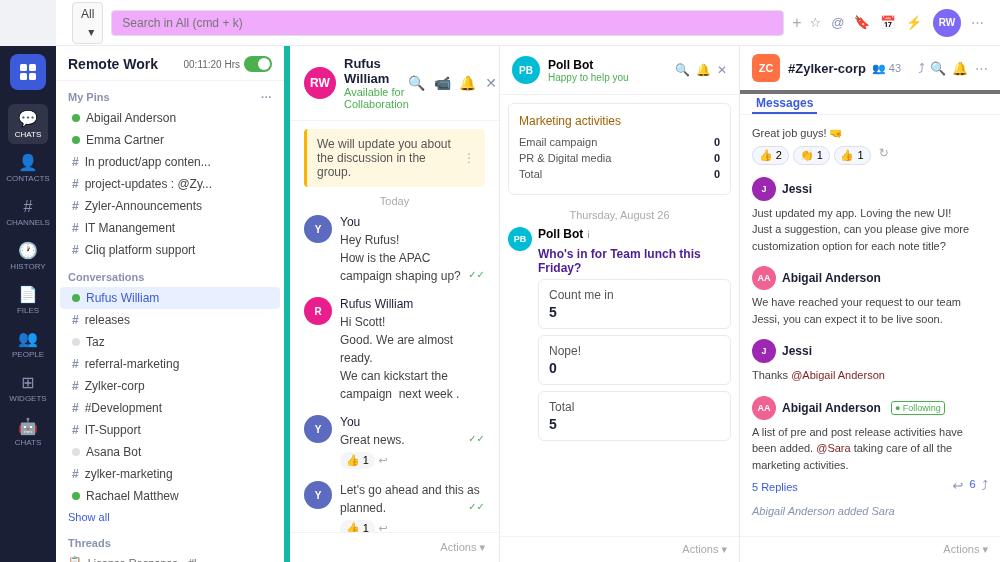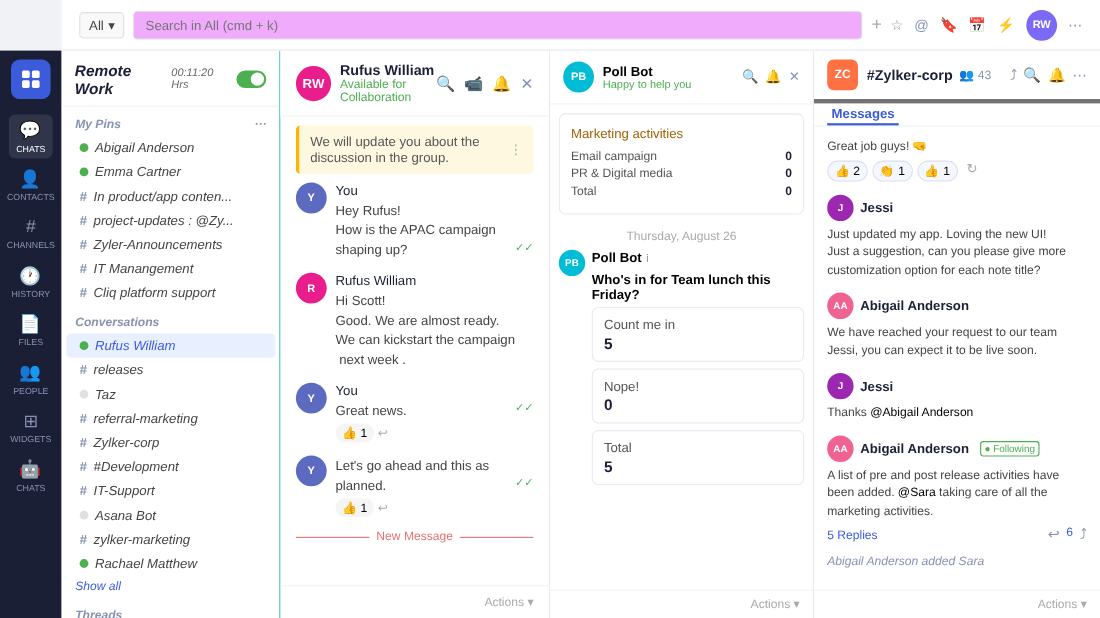--- a/index.html
+++ b/index.html
@@ -32,28 +32,27 @@
       margin: 2px 0;
       font-size: 9px;
       gap: 2px;
     }
     .sidebar-icon-item.active { color: #fff; background: rgba(255,255,255,0.1); }
     .sidebar-icon-item .icon-sym { font-size: 16px; }
     .sidebar-icon-item .icon-label { font-size: 8px; }
 
     
     .nav-panel {
-      width: 199px;
+      width: 234px;
       background: #fff;
-      border-right: 1px solid #14b8a6;
+      border-right: 6px solid #14b8a6;
       display: flex;
       flex-direction: column;
       flex-shrink: 0;
       overflow: hidden;
-      font-style: italic;
     }
     .nav-header {
       padding: 10px 12px 8px;
       border-bottom: 1px solid #f0f2f5;
       display: flex; align-items: center; justify-content: space-between;
     }
     .nav-header .workspace-name { font-weight: 600; font-size: 14px; color: #1a1f36; }
     .nav-header .time-badge {
       font-size: 10px; color: #666;
       display: flex; align-items: center; gap: 4px;
@@ -160,21 +159,21 @@
       border-radius: 6px;
       padding: 10px;
       margin-bottom: 8px;
     }
     .poll-question { font-size: 12px; color: #a16207; margin-bottom: 8px; font-weight: 400; }
     .poll-row { font-size: 11px; color: #555; margin-bottom: 4px; display: flex; justify-content: space-between; }
     .poll-value { font-weight: 600; color: #1a1f36; }
     .date-center { text-align: center; font-size: 11px; color: #aaa; padding: 6px 0; }
     .poll-bot-msg { display: flex; gap: 6px; margin-bottom: 10px; }
     .poll-text { font-size: 12px; color: #444; line-height: 1.5; }
-    .poll-who-label { font-size: 12px; font-weight: 600; color: #000000; margin-bottom: 4px; }
+    .poll-who-label { font-size: 12px; font-weight: 600; color: #4c1d95; margin-bottom: 4px; }
     .poll-option-card {
       border: 1px solid #e8eaf0;
       border-radius: 6px;
       padding: 8px 10px;
       margin-bottom: 6px;
       font-size: 12px;
     }
     .poll-option-label { color: #555; margin-bottom: 2px; }
     .poll-option-count { font-weight: 700; font-size: 14px; color: #1a1f36; }
     .poll-footer { padding: 6px 12px; border-top: 1px solid #f0f2f5; display: flex; align-items: center; justify-content: space-between; font-size: 11px; color: #aaa; }
@@ -200,42 +199,42 @@
     .right-messages { flex: 1; overflow-y: auto; padding: 10px 12px; }
     .right-msg { margin-bottom: 12px; }
     .right-msg-header { display: flex; align-items: center; gap: 6px; margin-bottom: 4px; }
     .right-sender { font-weight: 600; font-size: 12px; color: #1a1f36; }
     .right-text { font-size: 11px; color: #444; line-height: 1.5; }
     .emoji-reactions { display: flex; gap: 4px; margin-top: 4px; }
     .emoji-btn { display: inline-flex; align-items: center; gap: 2px; background: #f5f7ff; border: 1px solid #dde; border-radius: 10px; padding: 2px 6px; font-size: 11px; cursor: pointer; }
     .replies-link { font-size: 11px; color: #3b5bdb; cursor: pointer; margin-top: 4px; }
     .following-badge { font-size: 9px; color: #4caf50; border: 1px solid #4caf50; border-radius: 3px; padding: 1px 3px; margin-left: 4px; }
     .added-notice { font-size: 11px; color: #8892b0; margin: 4px 0 8px; font-style: italic; }
-    .mention { color: #000000; text-align: right; }
+    .mention { color: #7f1d1d; text-align: right; }
     .right-footer { padding: 6px 12px; border-top: 1px solid #f0f2f5; display: flex; align-items: center; justify-content: space-between; font-size: 11px; color: #aaa; }
     .reply-actions { display: flex; gap: 6px; color: #8892b0; font-size: 13px; cursor: pointer; }
     .reply-count { font-size: 11px; color: #3b5bdb; }
 
     
     .top-bar {
       position: absolute;
       top: 0; left: 56px;
       right: 0; height: 46px;
       background: #fff;
       border-bottom: 1px solid #e8eaf0;
       display: flex; align-items: center;
       padding: 0 16px;
       gap: 8px;
       z-index: 10;
     }
     .search-scope {
       display: flex; align-items: flex-end; gap: 4px;
       border: 1px solid #e0e0e0; border-radius: 4px;
       padding: 4px 8px; font-size: 12px; color: #444;
-      cursor: pointer; background: #f9f9f9;
+      cursor: pointer; background: #f9f9f9; flex-direction: column;
     }
     .search-input {
       flex: 1; border: 1px solid #e0e0e0; border-radius: 4px;
       padding: 5px 10px; font-size: 12px; color: #444; outline: none;
       background: #f0abfc;
     }
     .top-bar-right { display: flex; align-items: center; gap: 10px; margin-left: auto; color: #8892b0; cursor: pointer; }
     .user-avatar-top { width: 28px; height: 28px; border-radius: 50%; background: #7c6af7; display: flex; align-items: center; justify-content: center; color: #fff; font-size: 10px; font-weight: 600; }
 
     .layout-body {
@@ -423,20 +422,21 @@
         <span>📹</span>
         <span>🔔</span>
         <span>✕</span>
       </div>
     </div>
     <div class="chat-messages">
       <div class="pinned-msg">
         <span>We will update you about the discussion in the group.</span>
         <span style="cursor:pointer;color:#aaa;">⋮</span>
       </div>
+      <div class="date-divider">Today</div>
 
       <div class="message-group">
         <div class="avatar-sm" style="background:#5c6bc0;">Y</div>
         <div class="message-body">
           <div class="message-sender">You</div>
           <div class="message-text">Hey Rufus!</div>
           <div class="message-text">How is the APAC campaign shaping up? <span class="message-tick">✓✓</span></div>
         </div>
       </div>
 

